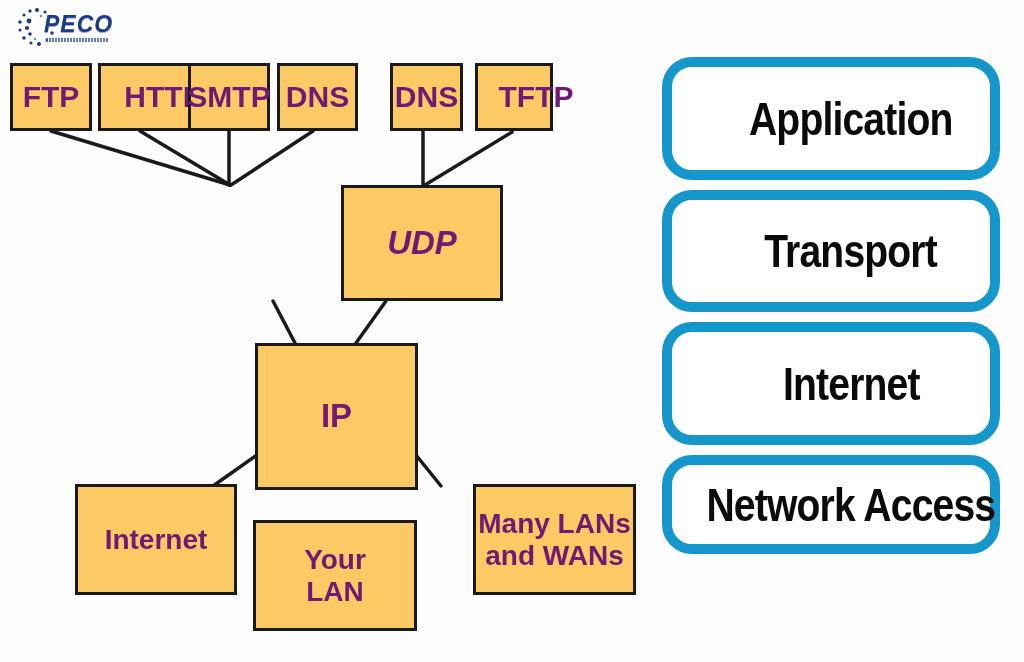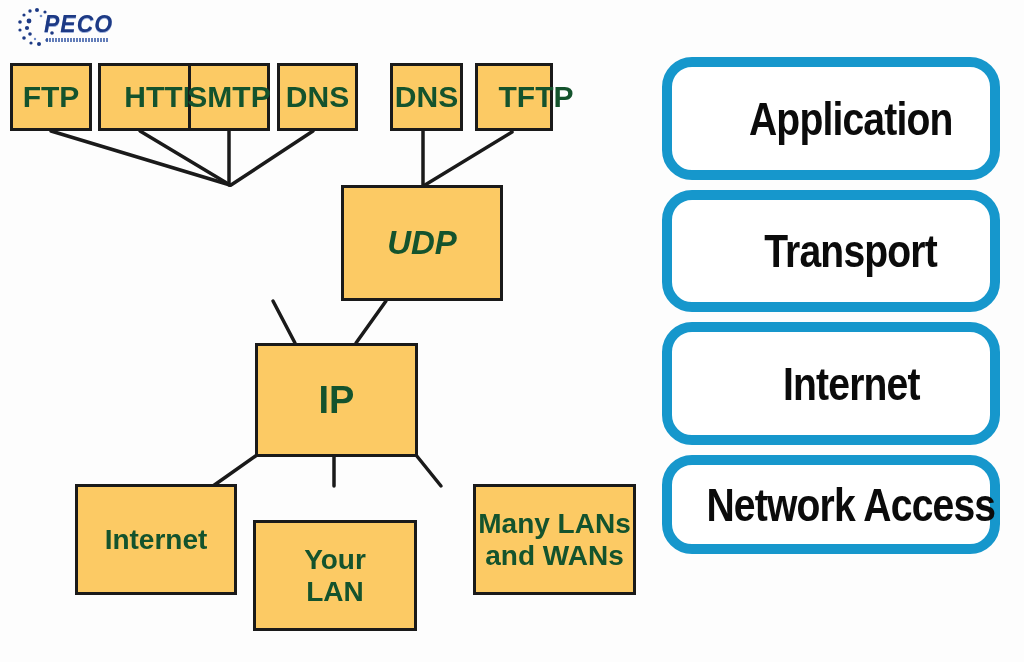--- a/index.html
+++ b/index.html
@@ -13,30 +13,30 @@
   
   #wires{position:absolute;left:0;top:0;width:1024px;height:662px;z-index:1;}
 
   
   .pbox{
     position:absolute;
     background:#FCCA64;
     border:3px solid #1a1a1a;
     box-sizing:border-box;
     display:flex;align-items:center;justify-content:center;
-    color:#14532d;
+    color:#701a75;
     font-weight:bold;
     z-index:2;
     text-align:center;
     white-space:pre-line;
     line-height:1.12;
   }
   .row-top{top:63px;height:68px;font-size:30px;}
   .row-mid{top:185px;height:116px;font-size:33px;}
-  .row-ip {top:343px;height:114px;font-size:38px;}
+  .row-ip {top:343px;height:147px;font-size:33px;}
   .row-bot{top:484px;height:111px;font-size:28px;}
 
   #box-ftp  {left:10px; width:82px;}
   #box-http {left:98px; width:99px;padding-left:32px;}
   #box-smtp {left:188px;width:82px;}
   #box-dns1 {left:277px;width:81px;}
   #box-dns2 {left:390px;width:73px;}
   #box-tftp {left:475px;width:78px;padding-left:44px;}
   #box-tcp  {left:152px;width:165px;}
   #box-udp  {left:341px;width:162px;font-style:italic;}

